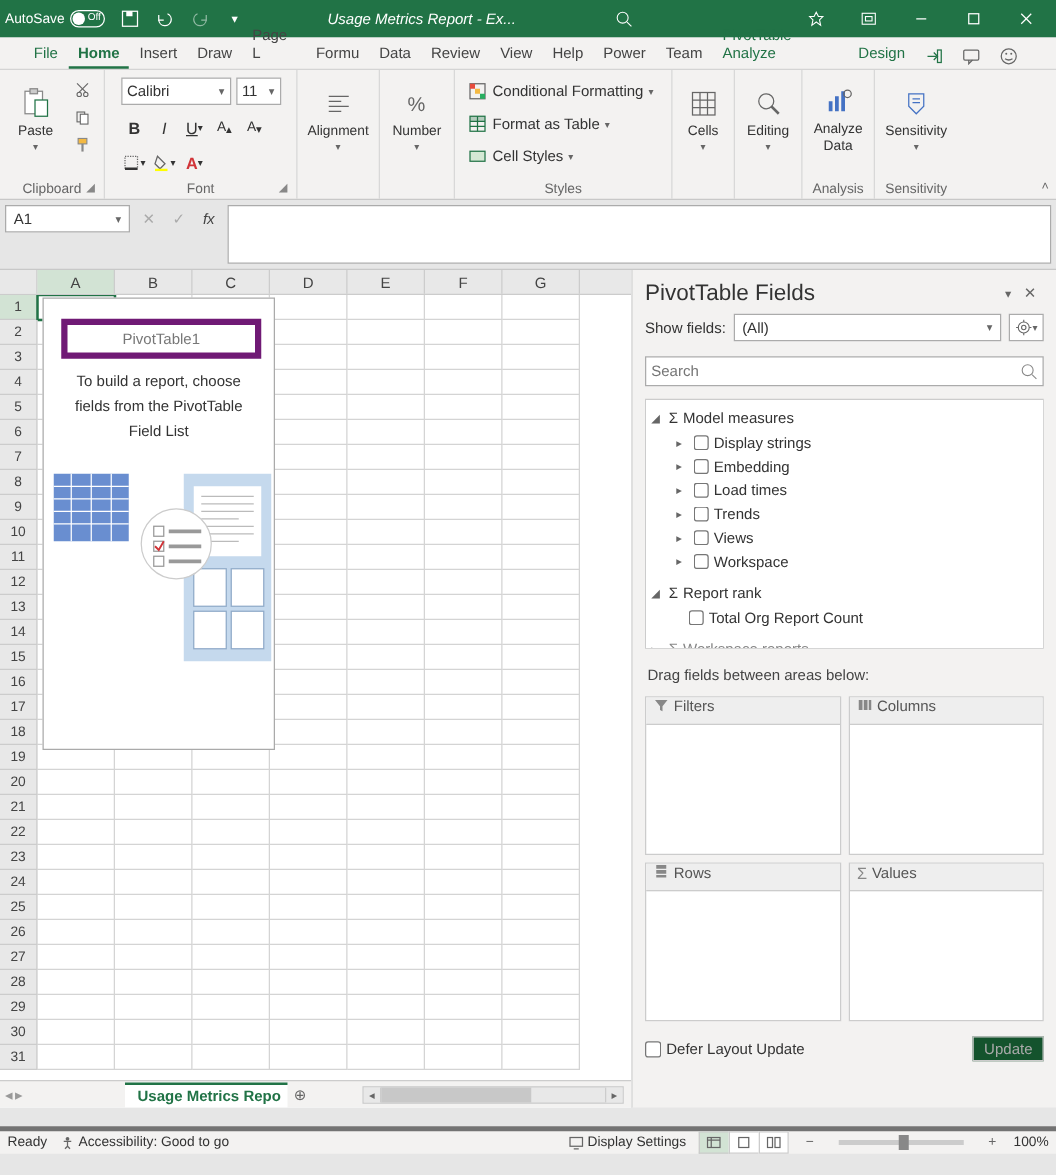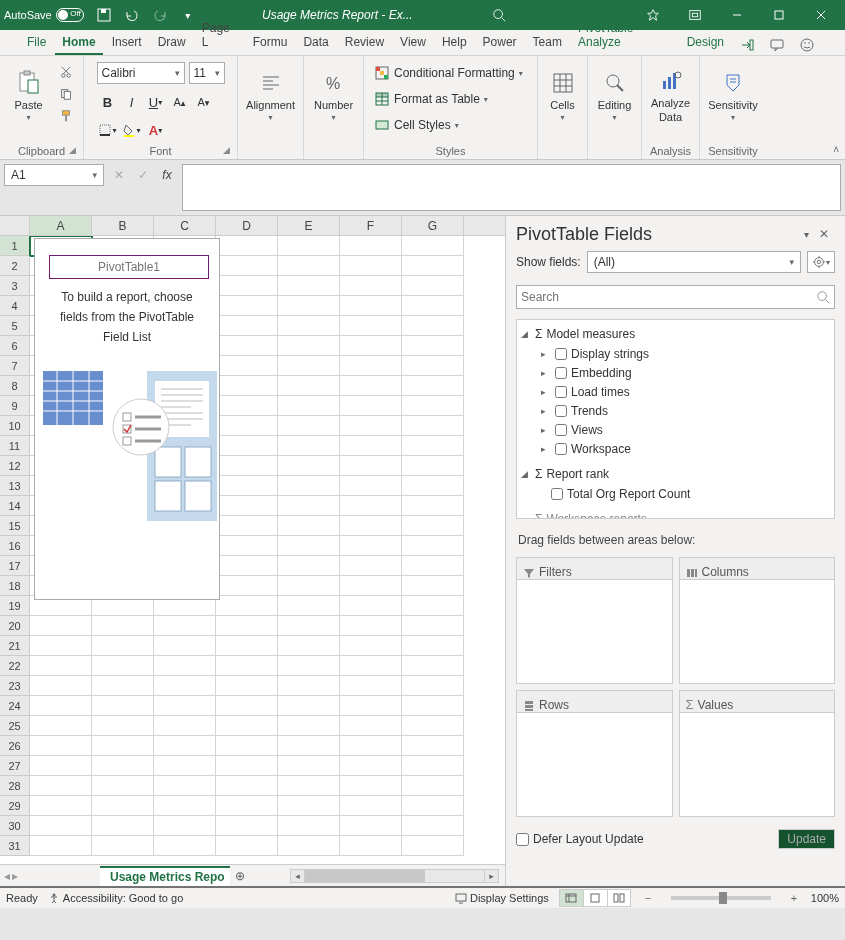--- a/index.html
+++ b/index.html
@@ -68,21 +68,21 @@
 .col-h { width: 62px; border-right: 1px solid #ccc; text-align: center; font-size: 12px; color: #444; line-height: 20px;}
 .col-h.sel { background: #d2e3d4; }
 .rows { flex: 1; overflow: hidden; }
 .row { height: 20px; display: flex; }
 .row-h { width: 30px; border-right: 1px solid #ccc; border-bottom: 1px solid #ccc; background: #e8e8e8; text-align: center; font-size: 11px; color: #444; line-height: 20px;}
 .row-h.sel { background: #d2e3d4; }
 .cell { width: 62px; border-right: 1px solid #d4d4d4; border-bottom: 1px solid #d4d4d4; }
 .cell.sel { outline: 2px solid #217346; outline-offset: -1px; }
 
 .pivot-overlay { position: absolute; left: 34px; top: 22px; width: 186px; height: 362px; background: #fff; border: 1px solid #aaa; padding: 6px; }
-.pivot-overlay .pt-title { border: 1px solid #701a75; text-align: center; padding: 4px; font-size: 12px; color: #777; margin: 10px 4px 8px 8px;}
+.pivot-overlay .pt-title { border: 5px solid #701a75; text-align: center; padding: 4px; font-size: 12px; color: #777; margin: 10px 4px 8px 8px;}
 .pivot-overlay .pt-msg { text-align: center; font-size: 12px; padding: 2px 4px; line-height: 16px;}
 .pivot-overlay .pt-img { margin-top: 20px; height: 170px; position: relative; }
 
 
 .sheet-tabs { height: 22px; background: #f3f2f1; display: flex; align-items: center; border-top: 1px solid #ccc; }
 .sheet-nav { width: 40px; display: flex; gap: 2px; padding: 0 4px; color:#999;}
 .sheet-tab { padding: 2px 10px; border-top: 2px solid #217346; background: #fff; font-size: 12px; font-weight: 600; color:#217346; max-width: 130px; overflow:hidden;white-space:nowrap;}
 .sheet-add { width: 20px; display:flex;align-items:center;justify-content:center;color:#666;}
 .hscroll { flex: 1; margin: 0 6px; height: 14px; background: #e8e8e8; border: 1px solid #ccc; position: relative; margin-left: 40px;}
 .hscroll .thumb { position: absolute; left: 14px; width: 120px; top: 0; bottom: 0; background: #c8c8c8;}
@@ -103,26 +103,26 @@
 .tp-fields { flex: 1; border: 1px solid #ccc; background: #fff; margin-top: 4px; overflow-y: auto; padding: 4px 2px; max-height: 200px;}
 .tp-node { display: flex; align-items: center; gap: 4px; height: 20px; font-size: 12px; padding-left: 2px;}
 .tp-node .exp { width: 10px; font-size: 9px; color: #666;}
 .tp-node .sig { font-size: 12px; }
 .tp-leaf { display:flex;align-items:center;gap:4px;height:19px;font-size:12px;padding-left:22px;}
 .tp-leaf .exp { width: 10px; font-size: 9px; color: #666;}
 .tp-leaf input[type=checkbox]{width:12px;height:12px;}
 .tp-hint { font-size: 12px; color: #444; padding: 8px 2px 4px 2px;}
 .tp-areas { display: grid; grid-template-columns: 1fr 1fr; grid-template-rows: 1fr 1fr; gap: 6px; height: 260px;}
 .tp-area { border: 1px solid #ccc; background: #fff; display:flex;flex-direction:column;}
-.tp-area-h { height: 22px; background: #eee; border-bottom: 1px solid #ccc; display:flex;align-items:flex-end;gap:4px;padding:0 6px;font-size:12px;color:#555;}
+.tp-area-h { height: 22px; background: #eee; border-bottom: 1px solid #ccc; display:flex;align-items:flex-start;gap:4px;padding:0 6px;font-size:12px;color:#555;}
 .tp-footer { display:flex;align-items:center;justify-content:space-between;padding-top:6px;}
 .tp-update { border:1px solid #ccc;background:#14532d;color:#aaa;padding:2px 8px;font-size:12px;}
 
 
-.statusbar { height: 22px; background: #f3f2f1; border-top: 2px solid #737373; display: flex; align-items: center; padding: 0 6px; font-size: 11px; gap: 10px;}
+.statusbar { height: 22px; background: #f3f2f1; border-top: 4px solid #737373; display: flex; align-items: center; padding: 0 6px; font-size: 11px; gap: 10px; margin-top: 15px;}
 .statusbar .spacer { flex:1;}
 .view-btns { display: flex; }
 .view-btn { width: 24px; height: 18px; border: 1px solid #ccc; border-right:none; display:flex;align-items:center;justify-content:center;background:#fff;}
 .view-btn:last-child{border-right:1px solid #ccc;}
 .view-btn.active{background:#d2e3d4;}
 .zoom-slider { width: 100px; height: 4px; background:#ccc; position:relative; margin:0 6px;}
 .zoom-slider .thumb{position:absolute;left:48px;top:-4px;width:8px;height:12px;background:#888;}
 .zoom-btn{width:14px;text-align:center;color:#666;}
 
 svg { display:block; }

